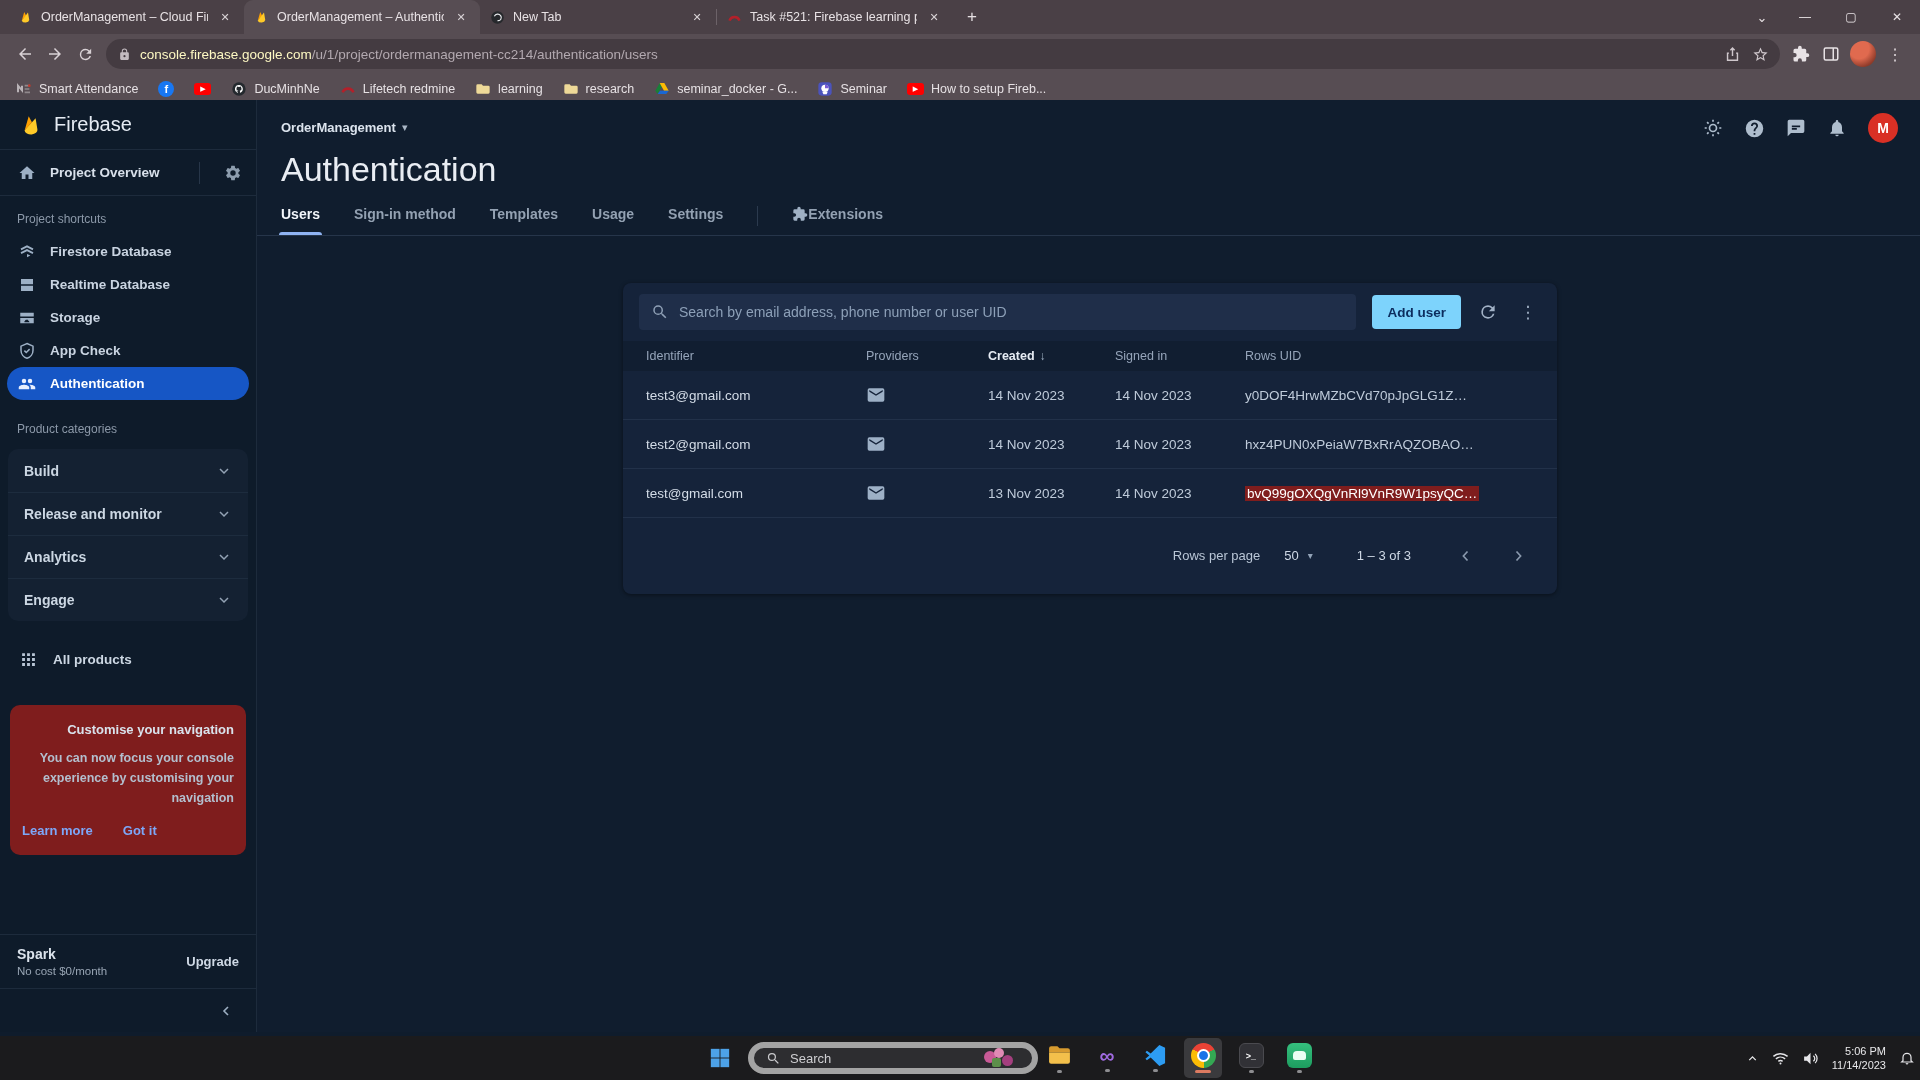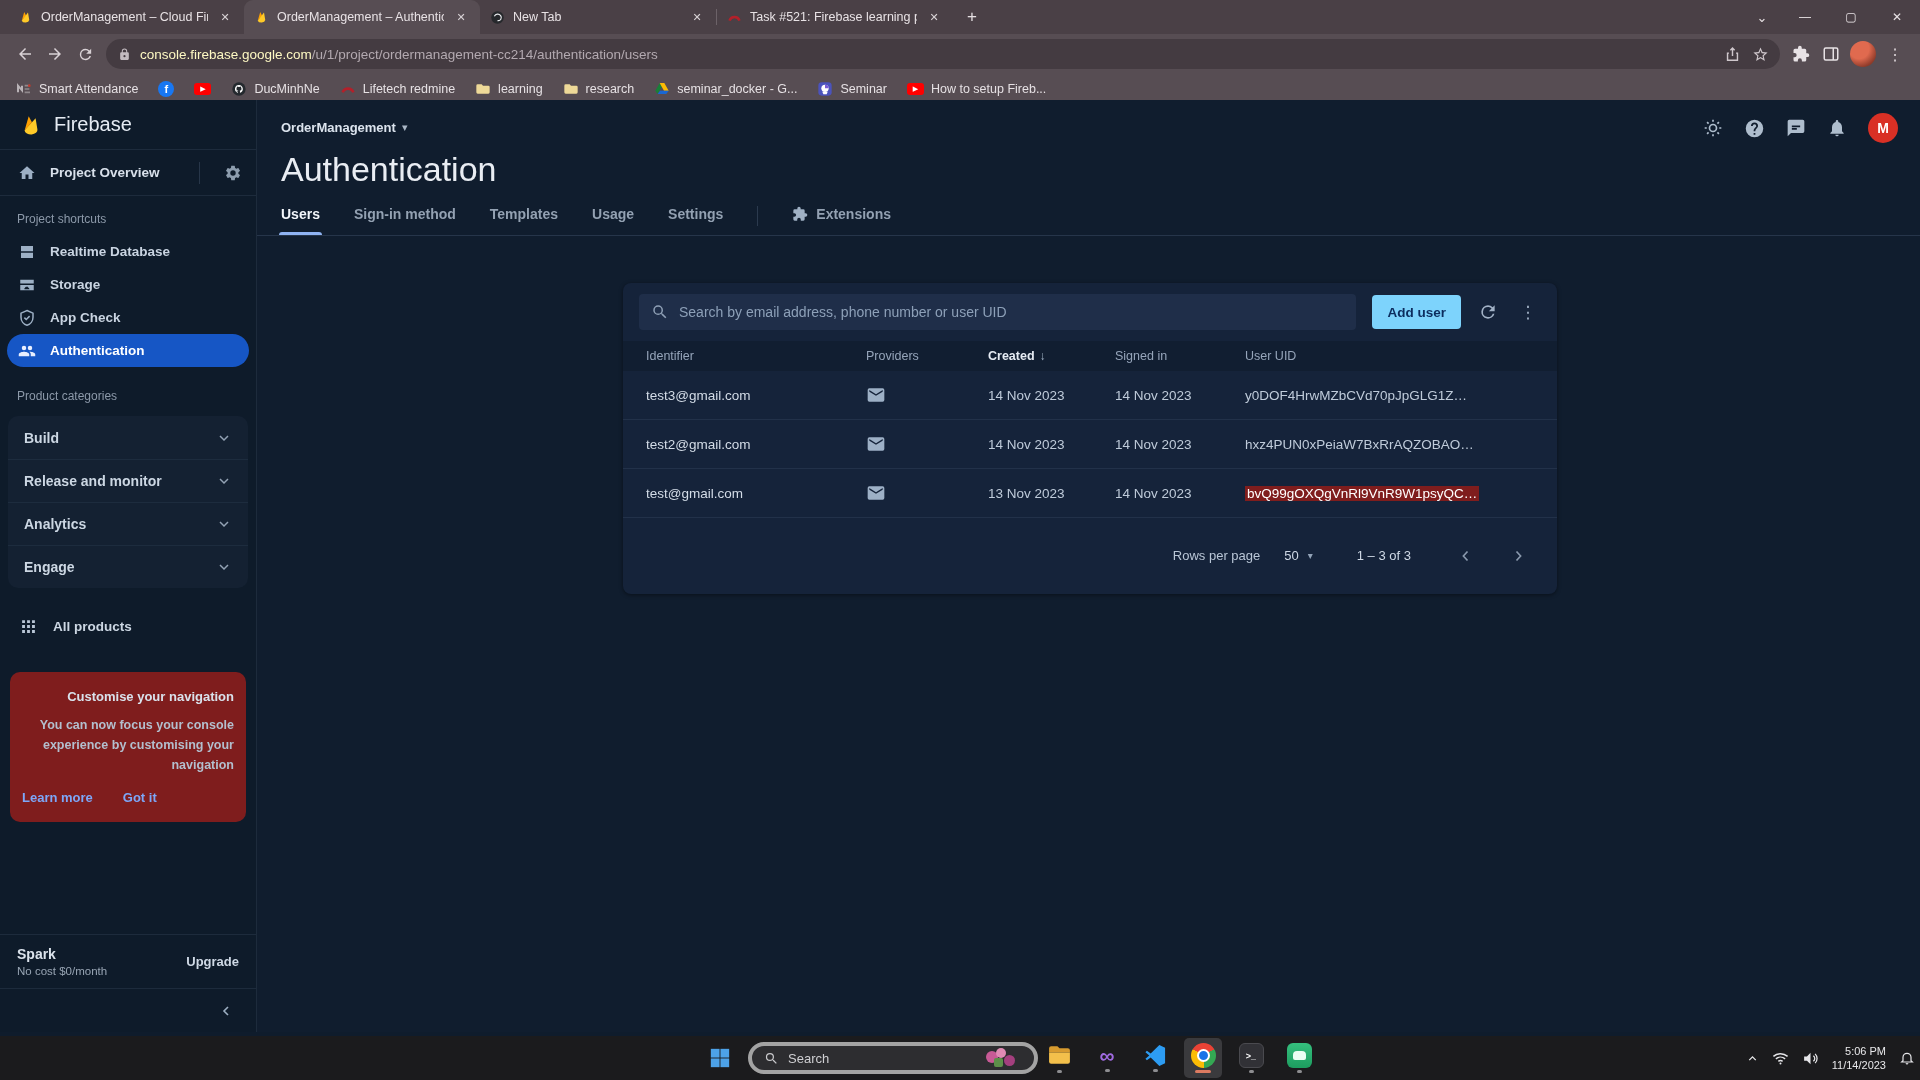--- a/index.html
+++ b/index.html
@@ -92,21 +92,21 @@
   .hdr-icons { position:absolute; top:13px; right:22px; display:flex; align-items:center; gap:21px; }
   .hicon { color:#aebdcd; }
   .avatar-m { width:30px; height:30px; border-radius:50%; background:#d93025; color:#fff;
               display:grid; place-items:center; font-size:14px; font-weight:700; }
   .page-title { margin:15px 0 0 24px; font-size:34px; font-weight:500; color:#e9edf3; }
   .fb-tabs { margin:17px 0 0 24px; display:flex; align-items:center; gap:34px; }
   .fb-tab { font-size:14px; font-weight:700; color:#93a1b2; position:relative; padding-bottom:4px; }
   .fb-tab.active { color:#f2f6fb; }
   .fb-tab.active::after { content:""; position:absolute; left:-2px; right:-2px; bottom:-9px;
                           height:3px; border-radius:3px 3px 0 0; background:#8fb3f2; }
-  .fb-tab.ext { display:flex; align-items:center; gap:8px; }
+  .fb-tab.ext { display:flex; align-items:center; gap:0; }
   .tabs-rule { margin-top:9px; height:1px; background:#26354a; }
 
   
   .card { position:absolute; left:366px; top:183px; width:934px; height:311px;
           background:#15233a; border-radius:8px; box-shadow:0 1px 4px rgba(0,0,0,.45); }
   .card-top { display:flex; align-items:center; height:58px; padding:0 16px; }
   .searchbox { flex:1; height:36px; background:#1f2e49; border-radius:4px;
                display:flex; align-items:center; gap:10px; padding:0 12px; }
   .searchbox input { flex:1; background:transparent; border:none; outline:none;
                      color:#dce4ee; font-size:14px; font-family:inherit; }
@@ -130,21 +130,21 @@
   .rpp-select .caret { color:#93a3b8; font-size:10px; }
   .range { margin-left:44px; color:#cfd9e6; }
   .pg { margin-left:46px; color:#8a99ad; }
   .pg.next { margin-left:34px; }
 
   
   .taskbar { position:absolute; left:0; top:1036px; width:1920px; height:44px; background:#1b1b1d; }
   .start { position:absolute; left:706px; top:8px; width:28px; height:28px; display:grid;
            place-items:center; }
   .tb-search { position:absolute; left:748px; top:6px; width:290px; height:32px; border-radius:16px;
-               background:#2d2d30; border:4px solid #a3a3a3; display:flex; align-items:center;
+               background:#2d2d30; border:6px solid #a3a3a3; display:flex; align-items:center;
                gap:9px; padding:0 12px; }
   .tb-search .lbl { font-size:13px; color:#cfcfd2; flex:1; }
   .flowers { position:relative; width:40px; height:24px; }
   .flowers i { position:absolute; border-radius:50%; }
   .tb-apps { position:absolute; left:1040px; top:2px; display:flex; gap:10px; }
   .tb-app { width:38px; height:40px; display:flex; flex-direction:column; align-items:center;
             justify-content:center; gap:2px; position:relative; }
   .tb-dot { width:5px; height:3px; border-radius:2px; background:#8d8d90; }
   .chrome-wrap { background:#3a3a3d; border-radius:5px; }
   .chrome-ball { width:25px; height:25px; border-radius:50%; position:relative;
@@ -339,20 +339,28 @@
       <span class="overview-label">Project Overview</span>
       <div class="vdiv"></div>
       <svg class="ic" width="18" height="18" viewBox="0 0 24 24" fill="#8d9dae" style="margin-left:10px">
           <path d="M19.14 12.94c.04-.3.06-.61.06-.94 0-.32-.02-.64-.07-.94l2.03-1.58a.49.49 0 0 0 .12-.61l-1.92-3.32a.49.49 0 0 0-.59-.22l-2.39.96c-.5-.38-1.03-.7-1.62-.94l-.36-2.54a.48.48 0 0 0-.48-.41h-3.84c-.24 0-.43.17-.47.41l-.36 2.54c-.59.24-1.13.57-1.62.94l-2.39-.96a.49.49 0 0 0-.59.22L2.74 8.87c-.12.21-.08.47.12.61l2.03 1.58c-.05.3-.09.63-.09.94s.02.64.07.94l-2.03 1.58a.49.49 0 0 0-.12.61l1.92 3.32c.12.22.37.29.59.22l2.39-.96c.5.38 1.03.7 1.62.94l.36 2.54c.05.24.24.41.48.41h3.84c.24 0 .44-.17.47-.41l.36-2.54c.59-.24 1.13-.56 1.62-.94l2.39.96c.22.08.47 0 .59-.22l1.92-3.32a.49.49 0 0 0-.12-.61l-2.01-1.58zM12 15.6a3.6 3.6 0 1 1 0-7.2 3.6 3.6 0 0 1 0 7.2z"></path>
         </svg>
     </div>
 
     <div class="side-label">Project shortcuts</div>
 
     <div class="side-item">
+      <svg class="ic sico" width="18" height="18" viewBox="0 0 24 24" fill="none" stroke="currentColor" stroke-width="2.4">
+          <path d="M4 8.5 L12 4.5 L20 8.5"></path>
+          <path d="M4 13.5 L12 9.5 L20 13.5"></path>
+          <path d="M12 14.5 L16.5 16.8 L12 19 Z" fill="currentColor" stroke="none"></path>
+        </svg>
+      <span>Firestore Database</span>
+    </div>
+    <div class="side-item">
       <svg class="ic sico" width="18" height="18" viewBox="0 0 24 24" fill="currentColor">
           <path d="M4 4h16v7H4zM6 8h3v1.5H6z"></path>
           <path d="M4 13h16v7H4zM6 17h3v1.5H6z"></path>
         </svg>
       <span>Realtime Database</span>
     </div>
     <div class="side-item">
       <svg class="ic sico" width="18" height="18" viewBox="0 0 24 24" fill="currentColor">
           <path d="M3 5h18v5H3z"></path>
           <path d="M3 12h18v7H3zm5.5 5.5h7L12 13.8z" fill="currentColor"></path>
@@ -494,21 +502,21 @@
       </div>
 
       <div class="thead">
         <span>Identifier</span>
         <span>Providers</span>
         <span class="sorted">
             <span>Created</span>
             <span class="sort-arrow">↓</span>
           </span>
         <span>Signed in</span>
-        <span>User UID</span>
+        <span>Rows UID</span>
       </div>
 
       <div class="trow">
         <span class="idf">test3@gmail.com</span>
         <span><svg class="ic" width="20" height="20" viewBox="0 0 24 24" fill="#9db0c6">
               <path d="M20 4H4a2 2 0 0 0-2 2v12a2 2 0 0 0 2 2h16a2 2 0 0 0 2-2V6a2 2 0 0 0-2-2zm0 4l-8 5-8-5V6l8 5 8-5v2z"></path>
             </svg></span>
         <span class="dt">14 Nov 2023</span>
         <span class="dt">14 Nov 2023</span>
         <span class="uid">y0DOF4HrwMZbCVd70pJpGLG1Z…</span>

